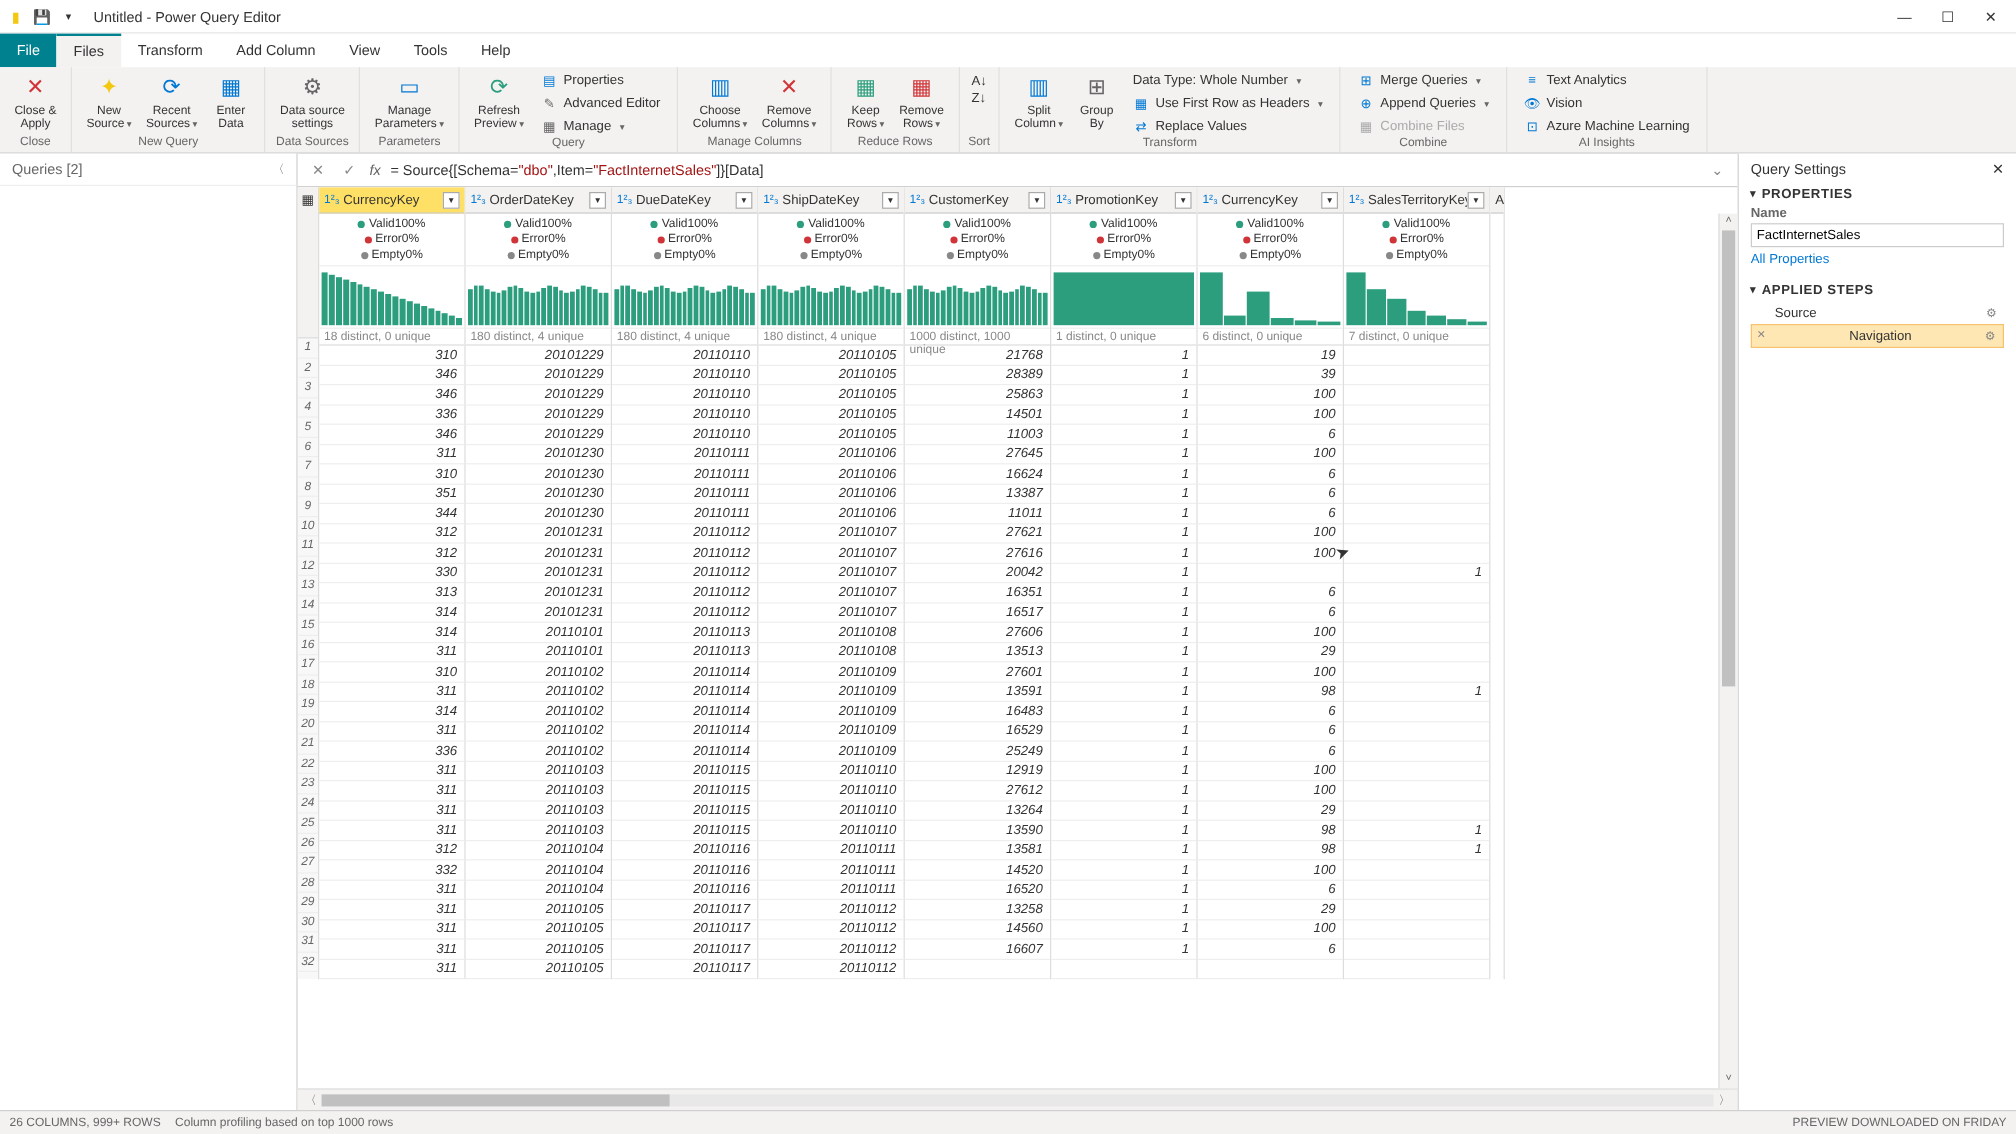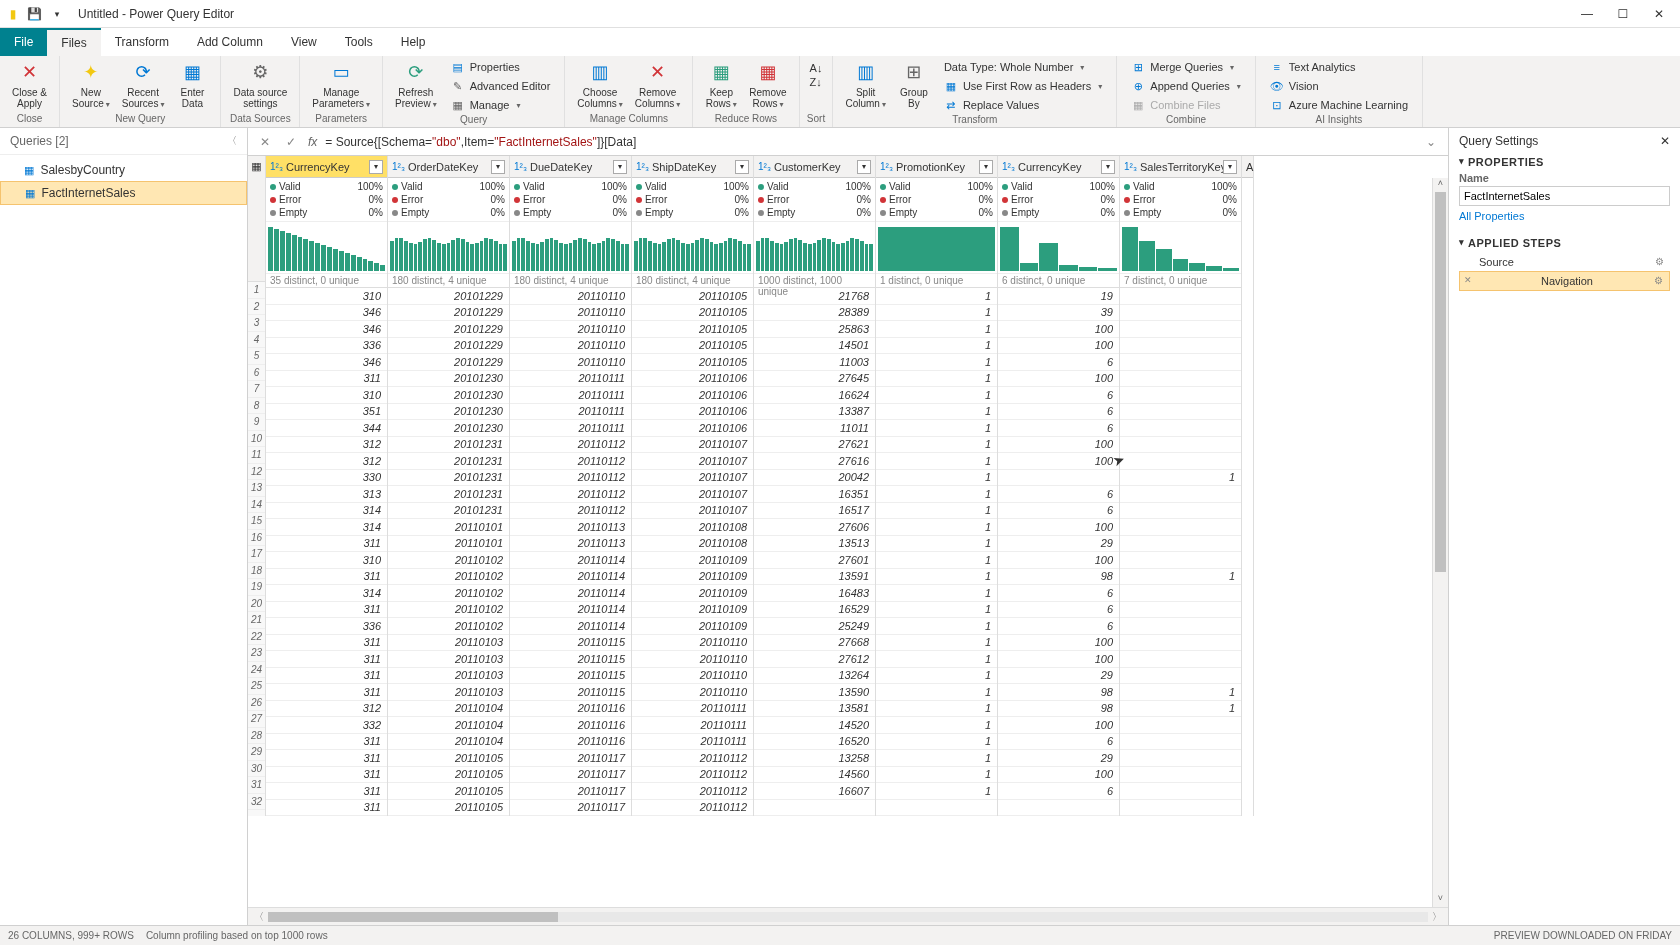--- a/index.html
+++ b/index.html
@@ -54,21 +54,21 @@
 .gridwrap { flex: 1; overflow: hidden; position: relative; }
 .grid { display: flex; }
 .rownums { width: 18px; background: #f8f8f8; border-right: 1px solid #ddd; }
 .col { border-right: 1px solid #ddd; display: flex; flex-direction: column; }
 .chead { height: 22px; background: #f3f2f1; border-bottom: 1px solid #ccc; display: flex; align-items: center; padding: 0 4px; font-size: 11px; position: relative; }
 .chead.sel { background: #ffe066; }
 .chead .type { color: #0078d4; font-size: 10px; margin-right: 3px; }
 .chead .name { flex: 1; white-space: nowrap; overflow: hidden; }
 .chead .drop { width: 14px; height: 14px; border: 1px solid #aaa; background: #fff; display: flex; align-items: center; justify-content: center; font-size: 8px; cursor: pointer; }
 .quality { padding: 2px 4px; font-size: 10px; border-bottom: 1px solid #eee; }
-.qrow { display: flex; justify-content: space-between; height: 13px; align-items: center; }
+.qrow { display: flex; justify-content: center; height: 13px; align-items: center; }
 .qrow .dot { width: 6px; height: 6px; border-radius: 50%; margin-right: 3px; }
 .qrow .lbl { display: flex; align-items: center; }
 .dot.g { background: #2c9e7e; }
 .dot.r { background: #d13438; }
 .dot.gr { background: #888; }
 .hist { height: 52px; border-bottom: 1px solid #eee; padding: 2px; display: flex; align-items: flex-end; gap: 1px; }
 .hist .bar { flex: 1; background: #2c9e7e; }
 .distinct { font-size: 10px; color: #888; padding: 1px 4px 3px; border-bottom: 1px solid #ddd; height: 14px; }
 .cells { }
 .cell { height: 16.5px; border-bottom: 1px solid #eee; padding: 0 6px; text-align: right; font-size: 11px; font-style: italic; color: #333; display: flex; align-items: center; justify-content: flex-end; }
@@ -297,24 +297,20 @@
     </div>
     <div class="label">AI Insights</div>
   </div>
 </div>
 
 <div class="main">
   <div class="queries">
     <div class="head">
       <span>Queries [2]</span>
       <span style="cursor:pointer;font-size:10px">〈</span>
-    </div>
-    <div class="list">
-      <div class="item">SalesbyCountry</div>
-      <div class="item sel">FactInternetSales</div>
     </div>
   </div>
 
   <div class="center">
     <div class="fbar">
       <span class="btn">✕</span>
       <span class="btn">✓</span>
       <span class="fx">fx</span>
       <div class="formula">
         <span>= Source{[Schema=</span><span class="str">"dbo"</span><span>,Item=</span><span class="str">"FactInternetSales"</span><span>]}[Data]</span>
@@ -396,21 +392,21 @@
               <div class="bar" style="height: 22px;"></div>
               <div class="bar" style="height: 20px;"></div>
               <div class="bar" style="height: 18px;"></div>
               <div class="bar" style="height: 16px;"></div>
               <div class="bar" style="height: 14px;"></div>
               <div class="bar" style="height: 12px;"></div>
               <div class="bar" style="height: 10px;"></div>
               <div class="bar" style="height: 8px;"></div>
               <div class="bar" style="height: 6px;"></div>
             </div>
-            <div class="distinct">35 distinct, 0 unique</div>
+            <div class="distinct">18 distinct, 0 unique</div>
             <div class="cells">
               <div class="cell">310</div>
               <div class="cell">346</div>
               <div class="cell">346</div>
               <div class="cell">336</div>
               <div class="cell">346</div>
               <div class="cell">311</div>
               <div class="cell">310</div>
               <div class="cell">351</div>
               <div class="cell">344</div>
@@ -751,21 +747,21 @@
               <div class="cell">20042</div>
               <div class="cell">16351</div>
               <div class="cell">16517</div>
               <div class="cell">27606</div>
               <div class="cell">13513</div>
               <div class="cell">27601</div>
               <div class="cell">13591</div>
               <div class="cell">16483</div>
               <div class="cell">16529</div>
               <div class="cell">25249</div>
-              <div class="cell">27668</div>
+              <div class="cell">12919</div>
               <div class="cell">27612</div>
               <div class="cell">13264</div>
               <div class="cell">13590</div>
               <div class="cell">13581</div>
               <div class="cell">14520</div>
               <div class="cell">16520</div>
               <div class="cell">13258</div>
               <div class="cell">14560</div>
               <div class="cell">16607</div>
               <div class="cell"></div>

